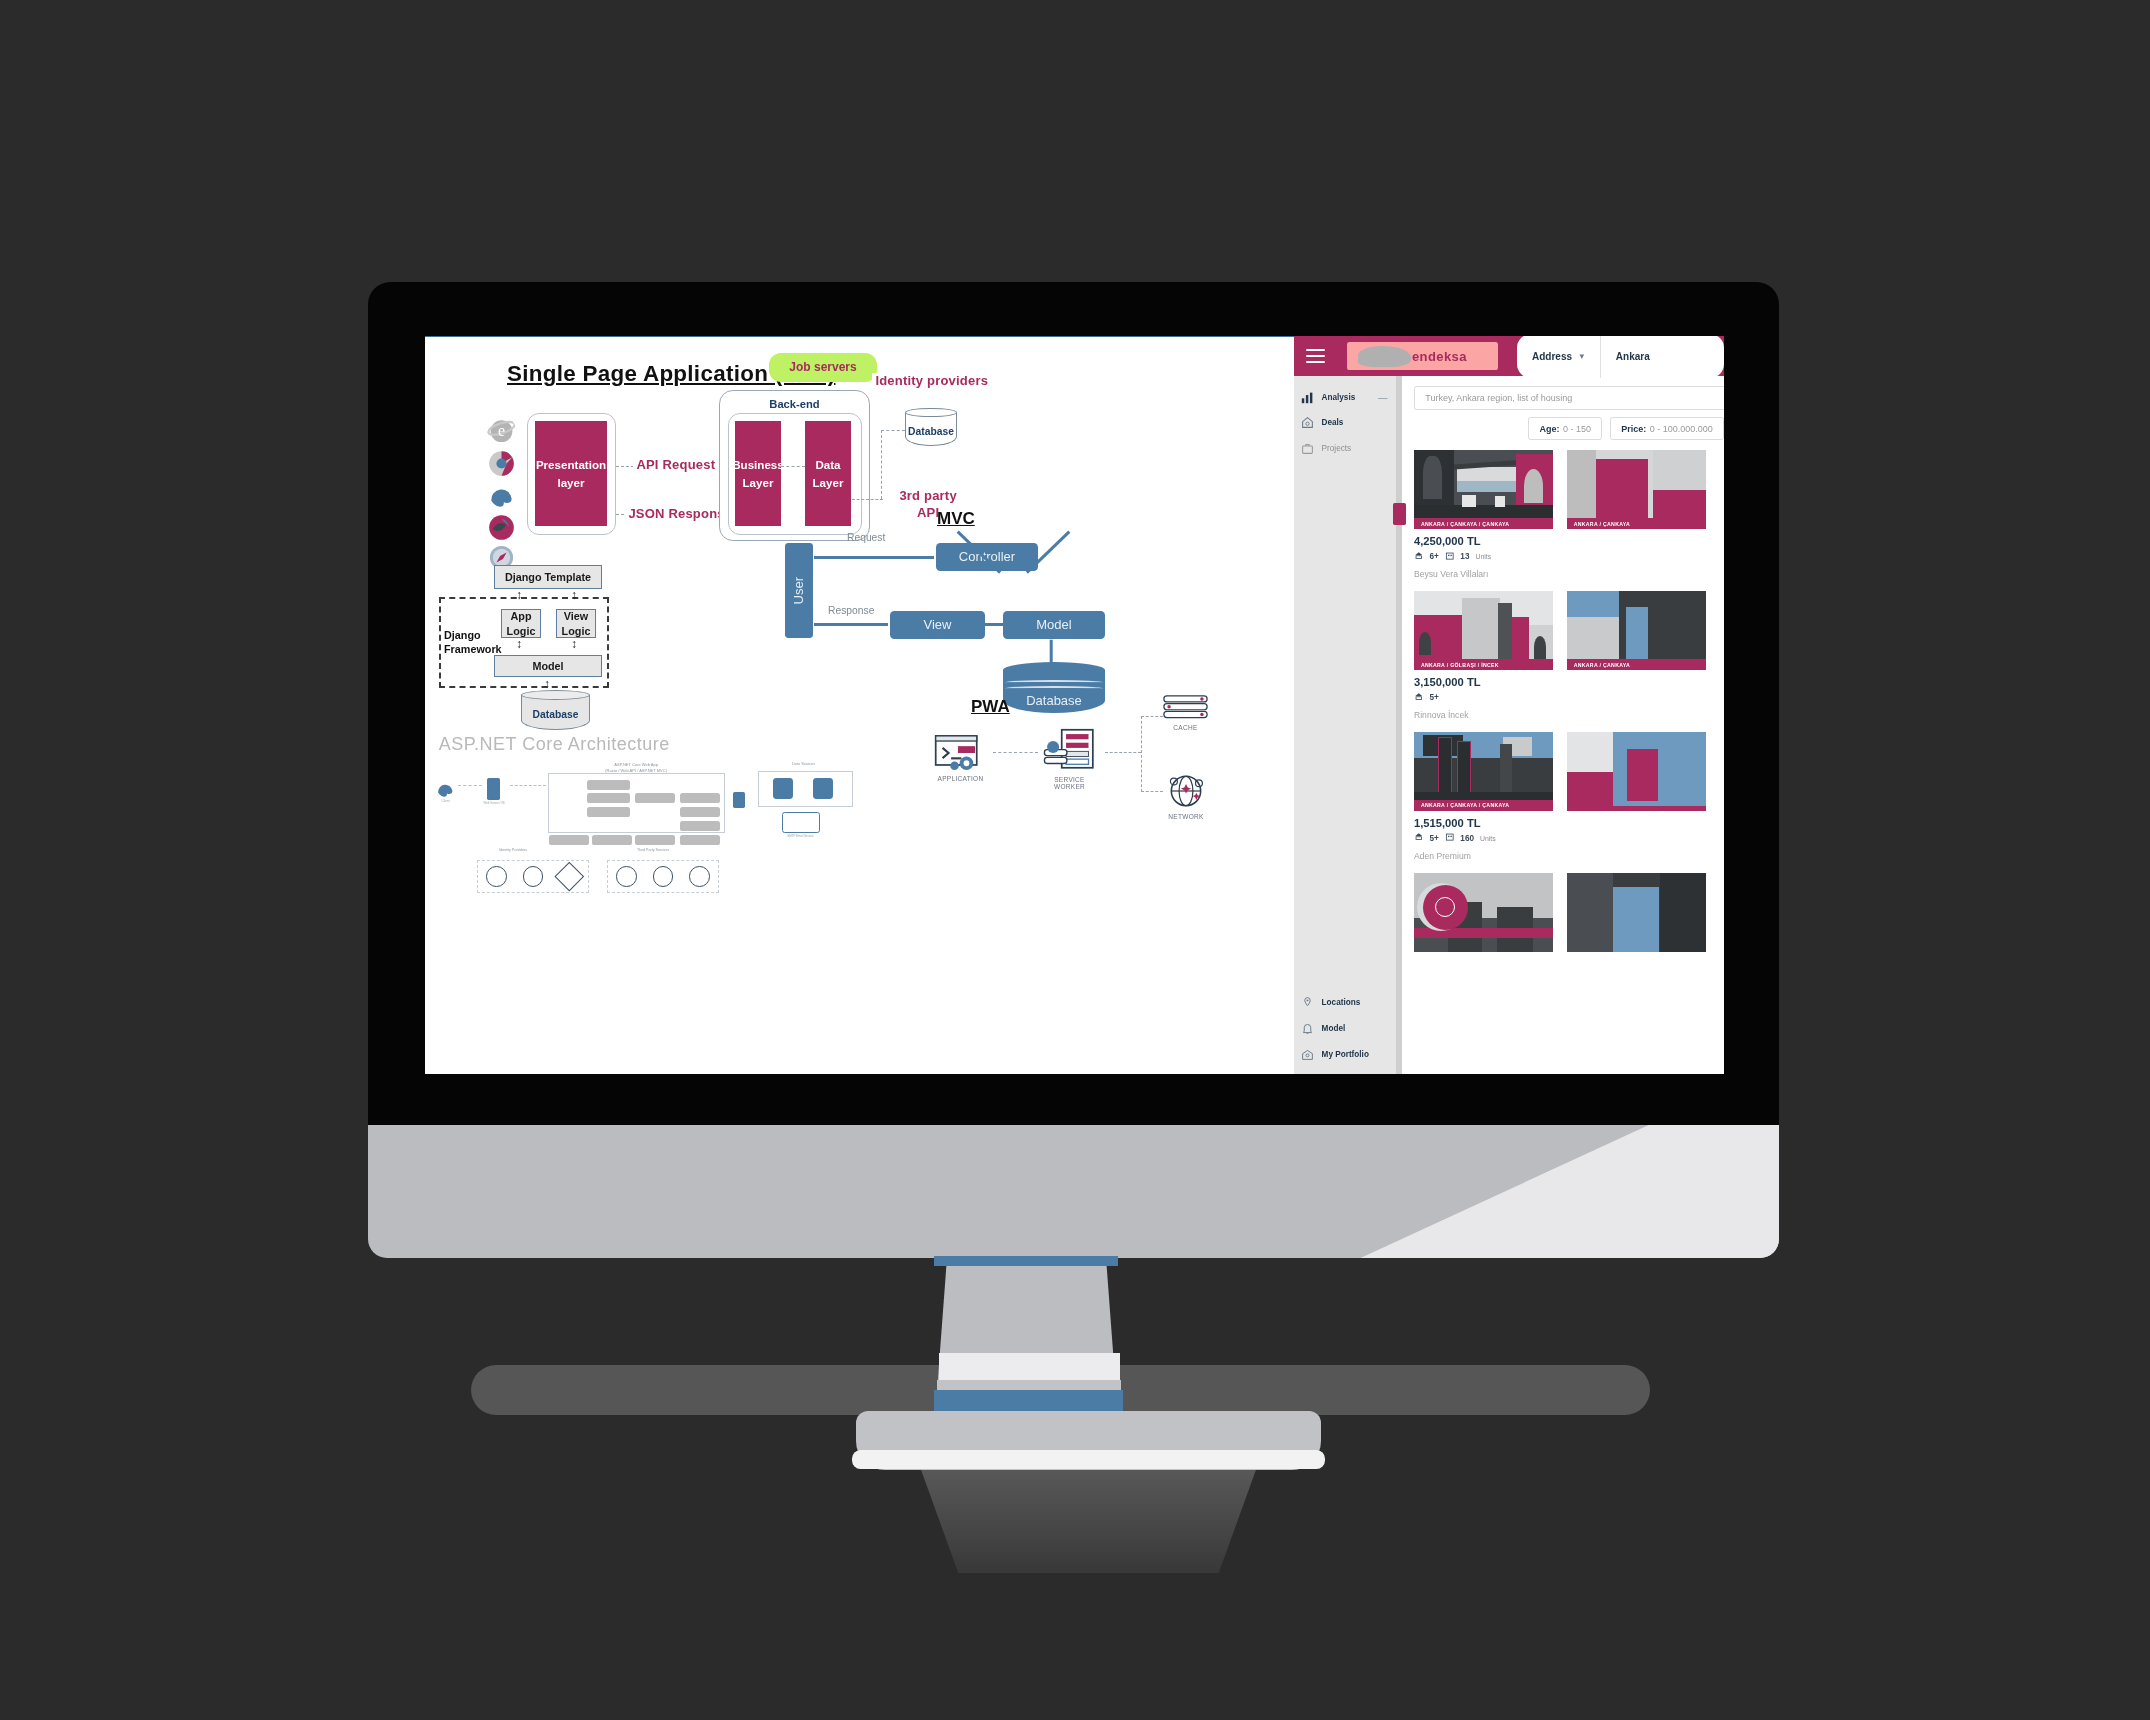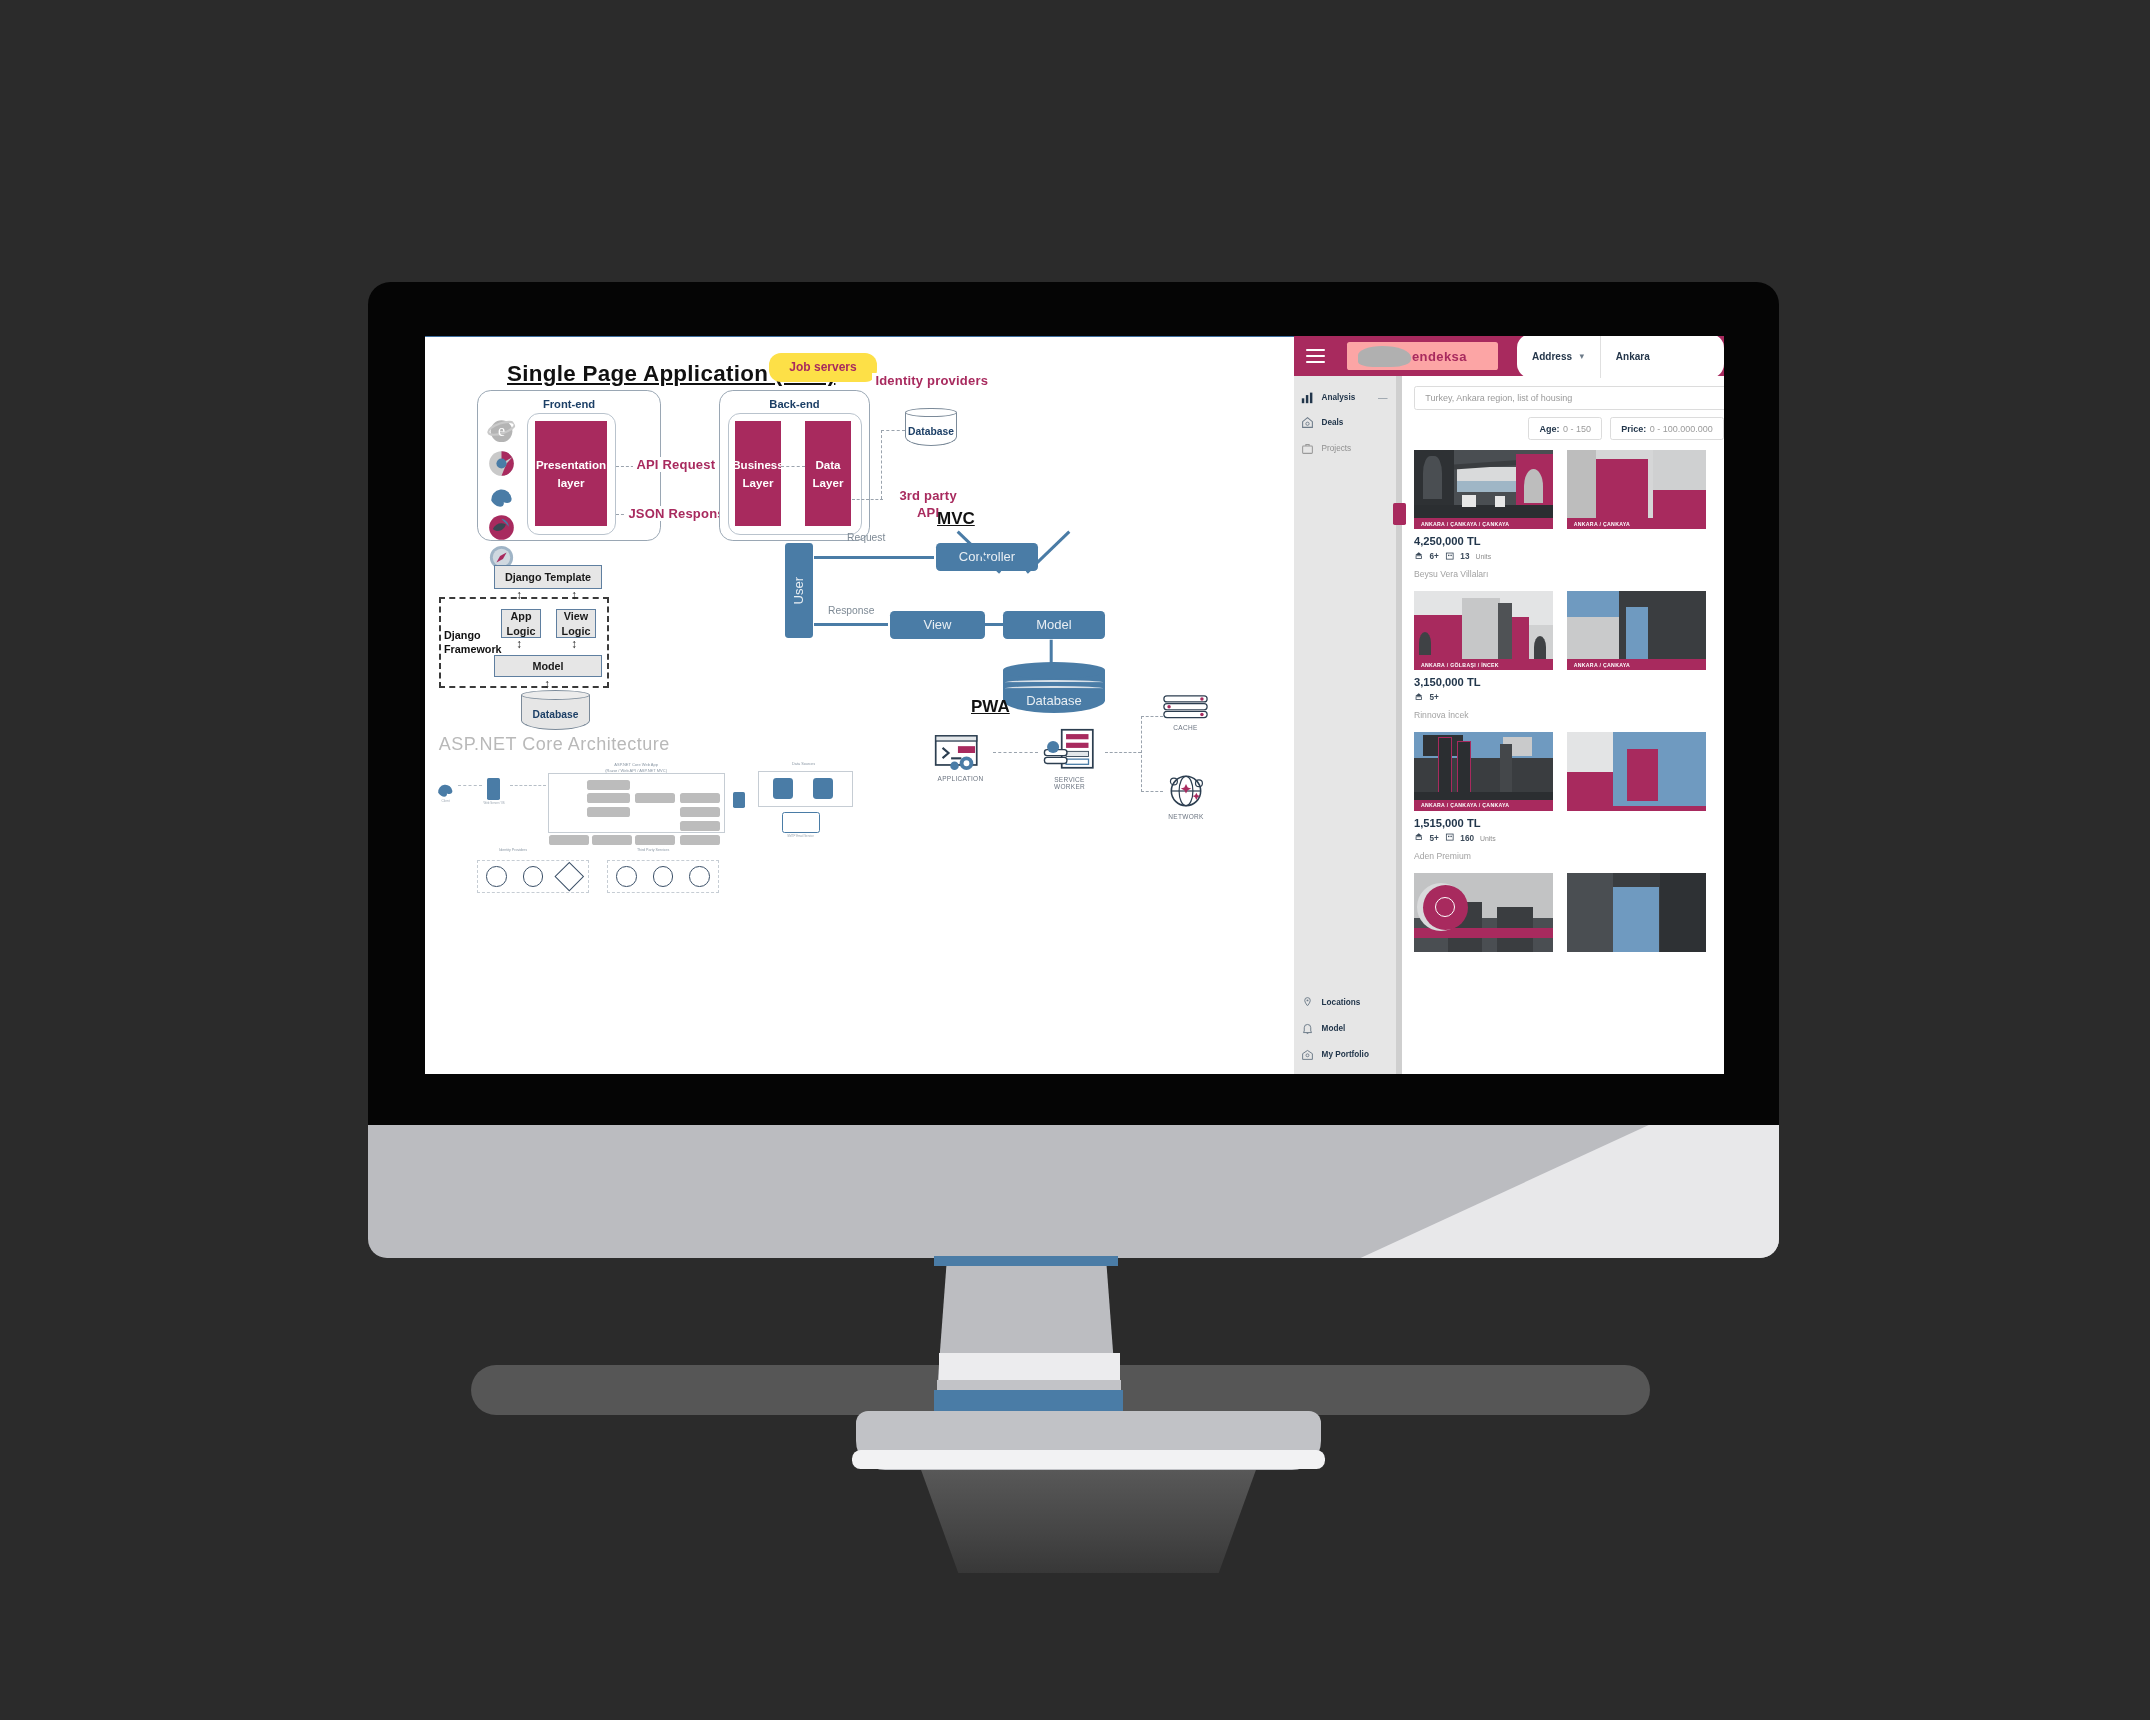--- a/index.html
+++ b/index.html
@@ -173,21 +173,21 @@
     position: absolute;
     color: #a82a5e;
     font-weight: bold;
     font-size: 13px;
     letter-spacing: 0.2px;
     background: #fff;
     padding: 0 3.4px;
   }
   #job-servers-cloud {
     position: absolute;
-    background: #fde047;
+    background: #bef264;
     border-radius: 12px;
     display: flex; align-items: center; justify-content: center;
     color: #a82a5e; font-weight: bold; font-size: 12px;
   }
   .cyl {
     position: absolute;
   }
   .cyl .cyl-top {
     position: absolute; left: 0; top: 0; width: 100%; height: 22%;
     border: 1.3px solid #7b8a99; border-radius: 50%;
@@ -397,23 +397,20 @@
   <div id="desk-shadow"></div>
 
   <div id="monitor-bezel"></div>
 
   <div id="monitor-screen">
 
     <div id="doc-pane">
 
       <div class="diag-title" id="spa-title">Single Page Application (SPA)</div>
 
-      <div class="round-card" style="left:52px; top:53px; width:184px; height:151px;">
-        <div class="card-label" style="top:6.9px;">Front-end</div>
-      </div>
       <div class="round-card-inner" style="left:102px; top:76px; width:89px; height:122px;"></div>
       <div class="magenta-box" style="left:110px; top:84px; width:72px; height:105px;">
         <span>Presentation<br>layer</span>
       </div>
 
       <div>
         <div class="brand-icon" style="left:62px; top:79px;">
           <svg viewBox="0 0 40 40" width="29" height="29">
               <circle cx="20" cy="21" r="15" fill="#b4b4b4"></circle>
               <ellipse cx="20" cy="17" rx="19" ry="7" transform="rotate(-18 20 17)" fill="none" stroke="#c9c9c9" stroke-width="3"></ellipse>

